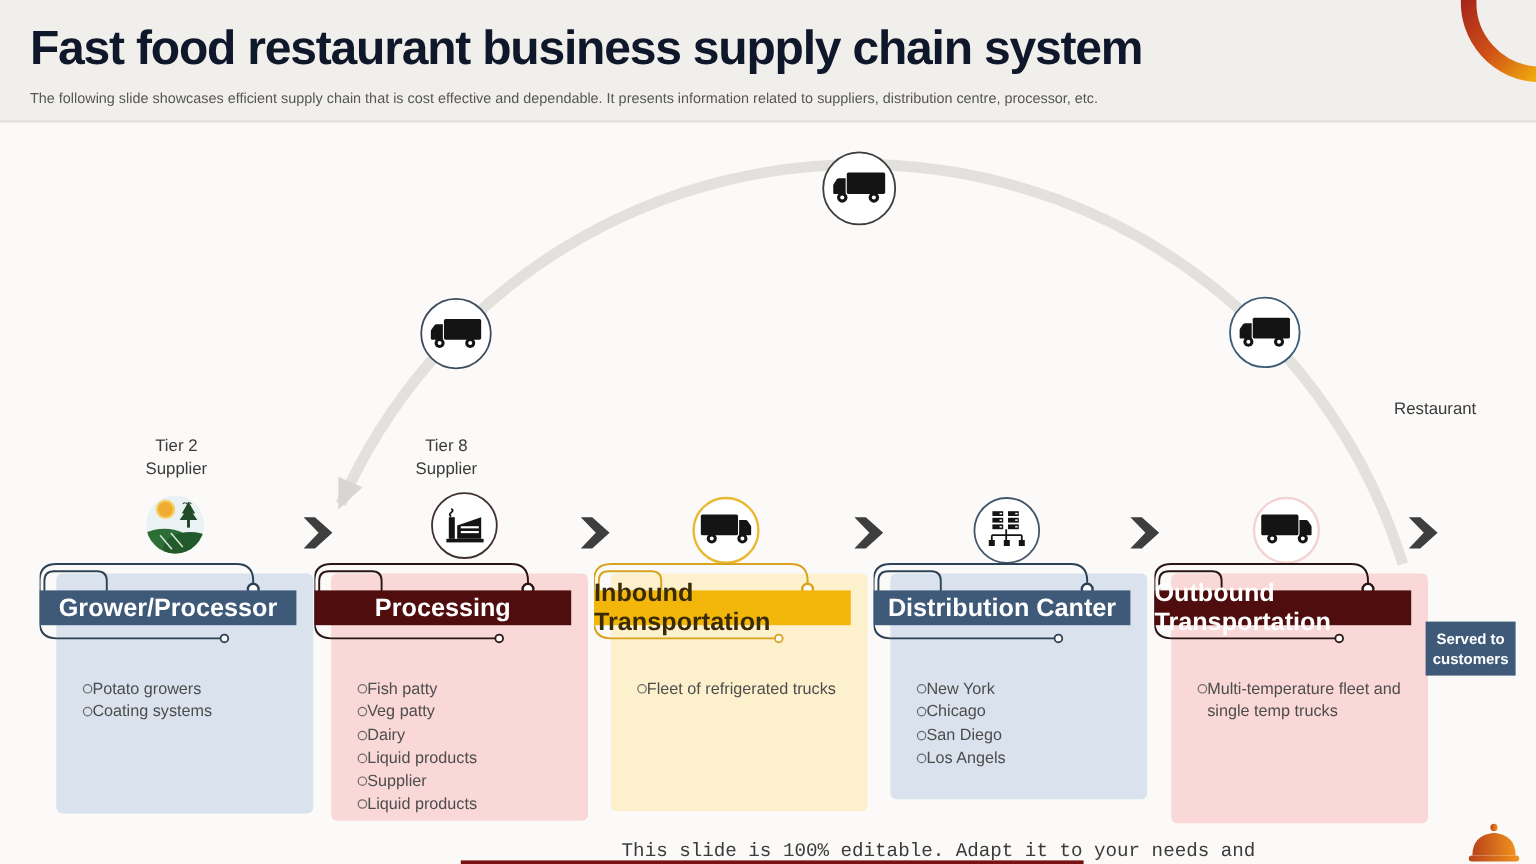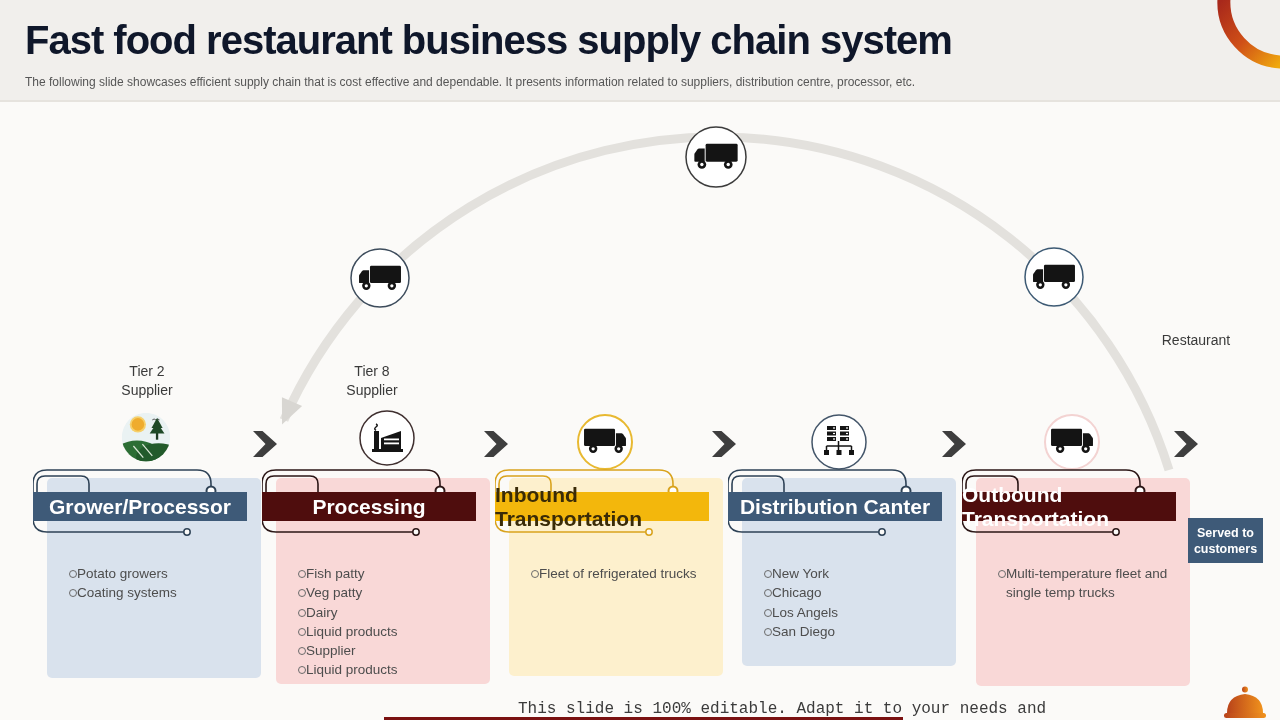--- a/index.html
+++ b/index.html
@@ -280,25 +280,25 @@
         <div class="card-li">
           <span class="bullet"></span>
           <span>New York</span>
         </div>
         <div class="card-li">
           <span class="bullet"></span>
           <span>Chicago</span>
         </div>
         <div class="card-li">
           <span class="bullet"></span>
+          <span>San Diego</span>
+        </div>
+        <div class="card-li">
+          <span class="bullet"></span>
           <span>Los Angels</span>
-        </div>
-        <div class="card-li">
-          <span class="bullet"></span>
-          <span>San Diego</span>
         </div>
       </div>
   </div>
 
   <div class="card t-maroon" style="left:962px;">
     <div class="body" style="height:208px;"></div>
     <svg class="decor" width="200" height="80" viewBox="0 0 200 80">
       <path d="M178,30 V24 Q178,10 164,10 H14 Q0,10 0,24 V58 Q0,72 14,72 H151" fill="none" stroke="#2b1616" stroke-width="1.6" stroke-linecap="round"></path>
       <path d="M4,36 V24 Q4,16 12,16 H48 Q56,16 56,24 V36" fill="none" stroke="#2b1616" stroke-width="1.6"></path>
       <circle cx="178" cy="31" r="4.5" fill="#fff" stroke="#2b1616" stroke-width="2"></circle>

